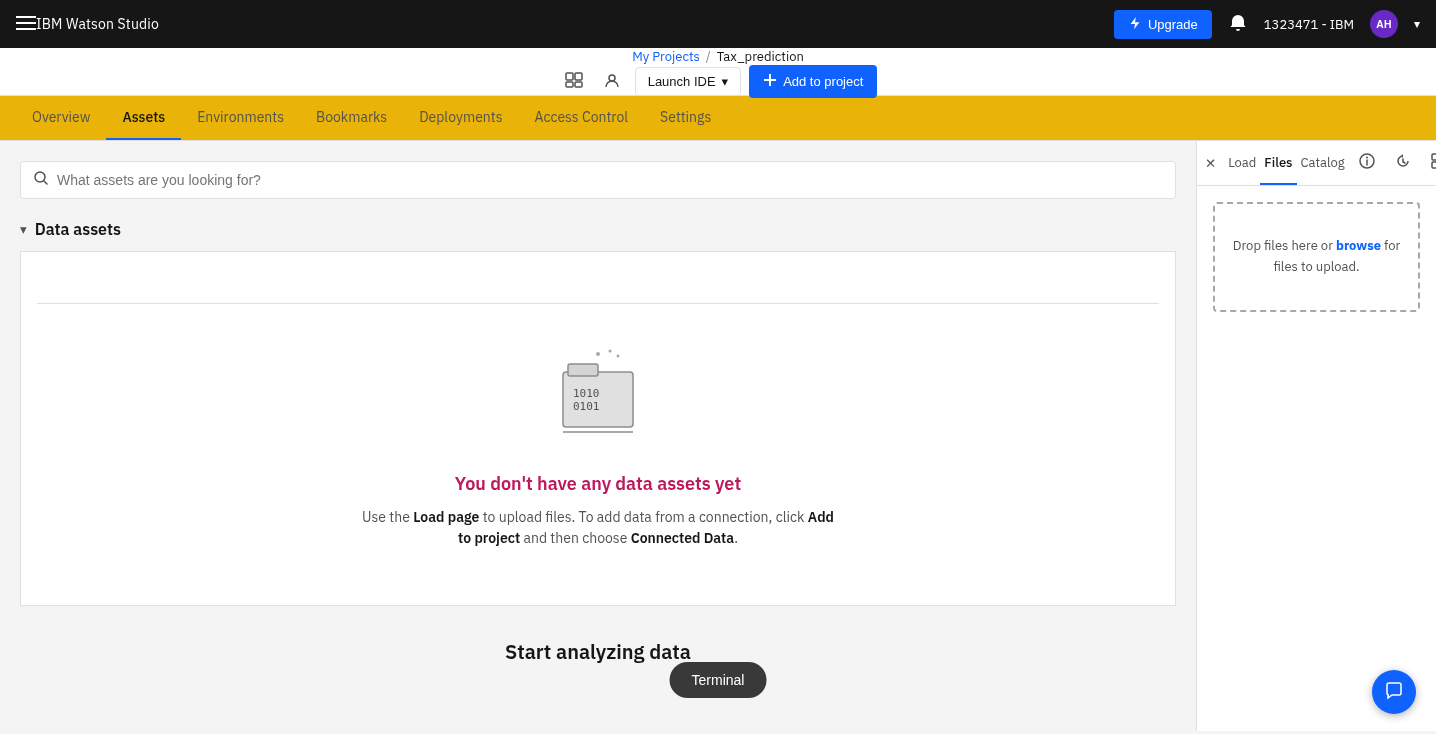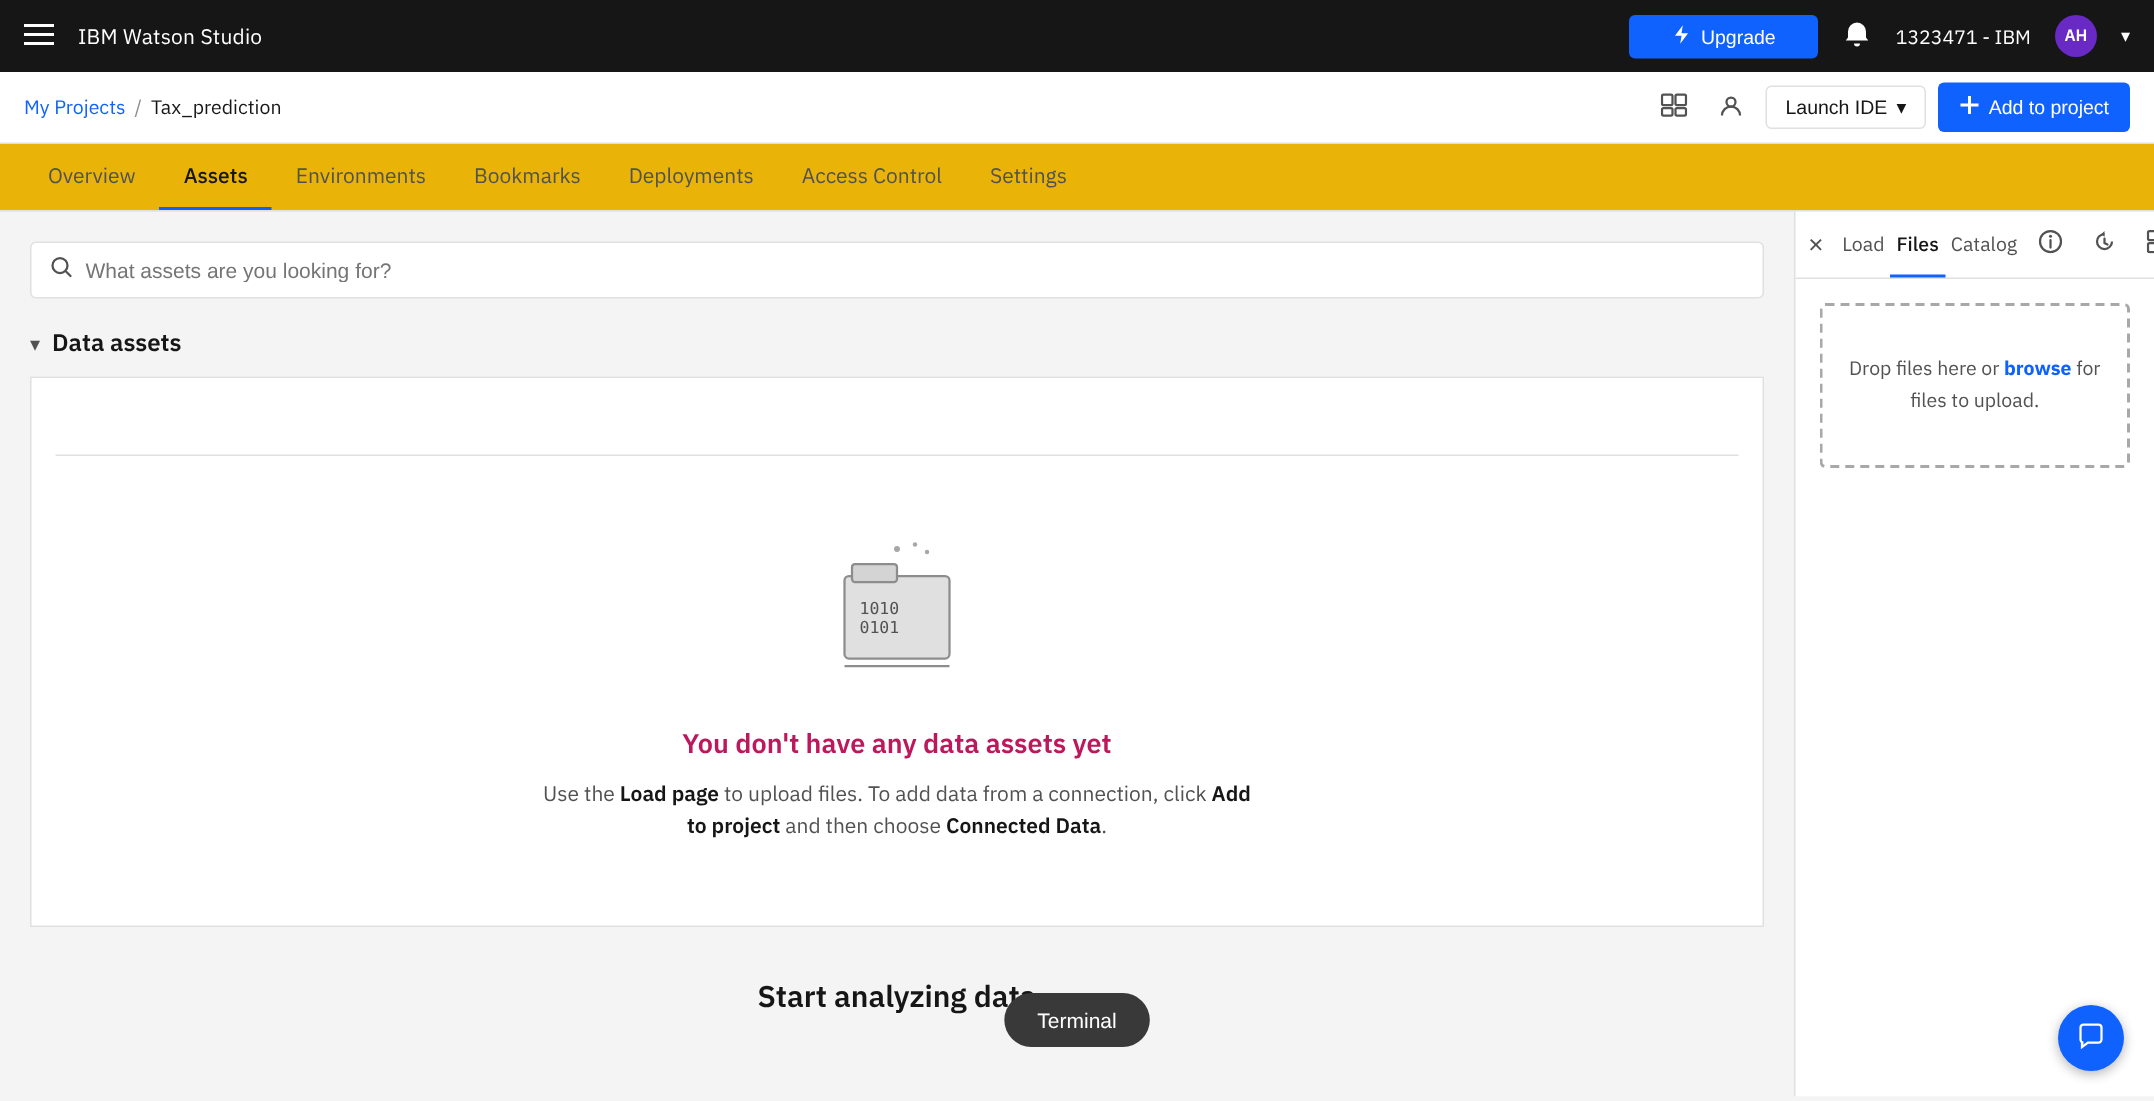--- a/index.html
+++ b/index.html
@@ -3,39 +3,39 @@
   <meta charset="utf-8">
   <style>
     * { box-sizing: border-box; margin: 0; padding: 0; }
     body { font-family: 'IBM Plex Sans', Arial, sans-serif; font-size: 14px; background: #f4f4f4; color: #161616; overflow: hidden; }
 
     
     .top-bar {
       display: flex; align-items: center; justify-content: space-between;
       background: #161616; color: #fff; height: 48px; padding: 0 16px;
     }
-    .top-bar-left { display: flex; align-items: center; gap: 16px; text-align: center; }
+    .top-bar-left { display: flex; align-items: center; gap: 0; text-align: center; }
     .top-bar-brand { font-size: 14px; font-weight: 400; color: #fff; letter-spacing: 0.01em; }
     .top-bar-right { display: flex; align-items: center; gap: 16px; }
     .upgrade-btn {
       display: flex; align-items: center; gap: 6px;
       background: #0f62fe; color: #fff; border: none; border-radius: 4px;
-      padding: 6px 28px; font-size: 13px; cursor: pointer; font-weight: 500;
+      padding: 6px 14px; font-size: 13px; cursor: pointer; font-weight: 500;
     }
     .upgrade-btn svg { width: 14px; height: 14px; fill: #fff; }
     .icon-btn { background: none; border: none; cursor: pointer; color: #fff; display: flex; align-items: center; }
     .icon-btn svg { width: 20px; height: 20px; fill: #fff; }
     .account-info { display: flex; align-items: center; gap: 8px; color: #fff; font-size: 13px; }
     .avatar { width: 28px; height: 28px; border-radius: 50%; background: #6929c4; display: flex; align-items: center; justify-content: center; font-size: 11px; font-weight: 600; color: #fff; }
     .chevron-down { border: none; background: none; color: #fff; cursor: pointer; font-size: 12px; }
 
     
     .breadcrumb-bar {
       display: flex; align-items: center; justify-content: space-between;
-      background: #fff; padding: 0 16px; height: 48px; border-bottom: 1px solid #e0e0e0;
+      background: #fff; padding: 0 16px; height: 48px; border-bottom: 1px solid #e0e0e0; flex-direction: column;
     }
     .breadcrumb { display: flex; align-items: center; gap: 6px; font-size: 13px; }
     .breadcrumb a { color: #0f62fe; text-decoration: none; }
     .breadcrumb-sep { color: #8d8d8d; }
     .breadcrumb-current { color: #161616; }
     .breadcrumb-actions { display: flex; align-items: center; gap: 8px; }
     .bc-icon-btn { background: none; border: none; cursor: pointer; color: #525252; display: flex; align-items: center; padding: 6px; border-radius: 4px; }
     .add-to-project-btn {
       display: flex; align-items: center; gap: 6px;
       background: #0f62fe; color: #fff; border: none; border-radius: 4px;
@@ -72,21 +72,21 @@
 
     .section-header {
       display: flex; align-items: center; gap: 8px; margin-bottom: 12px;
     }
     .section-toggle { background: none; border: none; cursor: pointer; color: #525252; display: flex; align-items: center; }
     .section-title { font-size: 16px; font-weight: 600; color: #161616; }
 
     .data-assets-box {
       background: #fff; border: 1px solid #e0e0e0; border-radius: 0;
       padding: 16px; min-height: 320px;
-      display: flex; flex-direction: column; align-items: center; justify-content: center; gap: 12px;
+      display: flex; flex-direction: column; align-items: center; justify-content: center;
     }
     .empty-state { display: flex; flex-direction: column; align-items: center; padding: 40px 20px; }
     .empty-icon { margin-bottom: 24px; }
     .empty-title { font-size: 18px; font-weight: 600; color: #be185d; margin-bottom: 12px; }
     .empty-desc { font-size: 14px; color: #525252; text-align: center; max-width: 480px; line-height: 1.5; }
     .empty-desc .bold { font-weight: 600; color: #161616; }
 
     .start-analyzing { text-align: center; padding: 32px 20px 16px; }
     .start-analyzing-title { font-size: 20px; font-weight: 600; margin-bottom: 10px; color: #161616; }
     .start-analyzing-desc { font-size: 14px; color: #525252; line-height: 1.5; }

